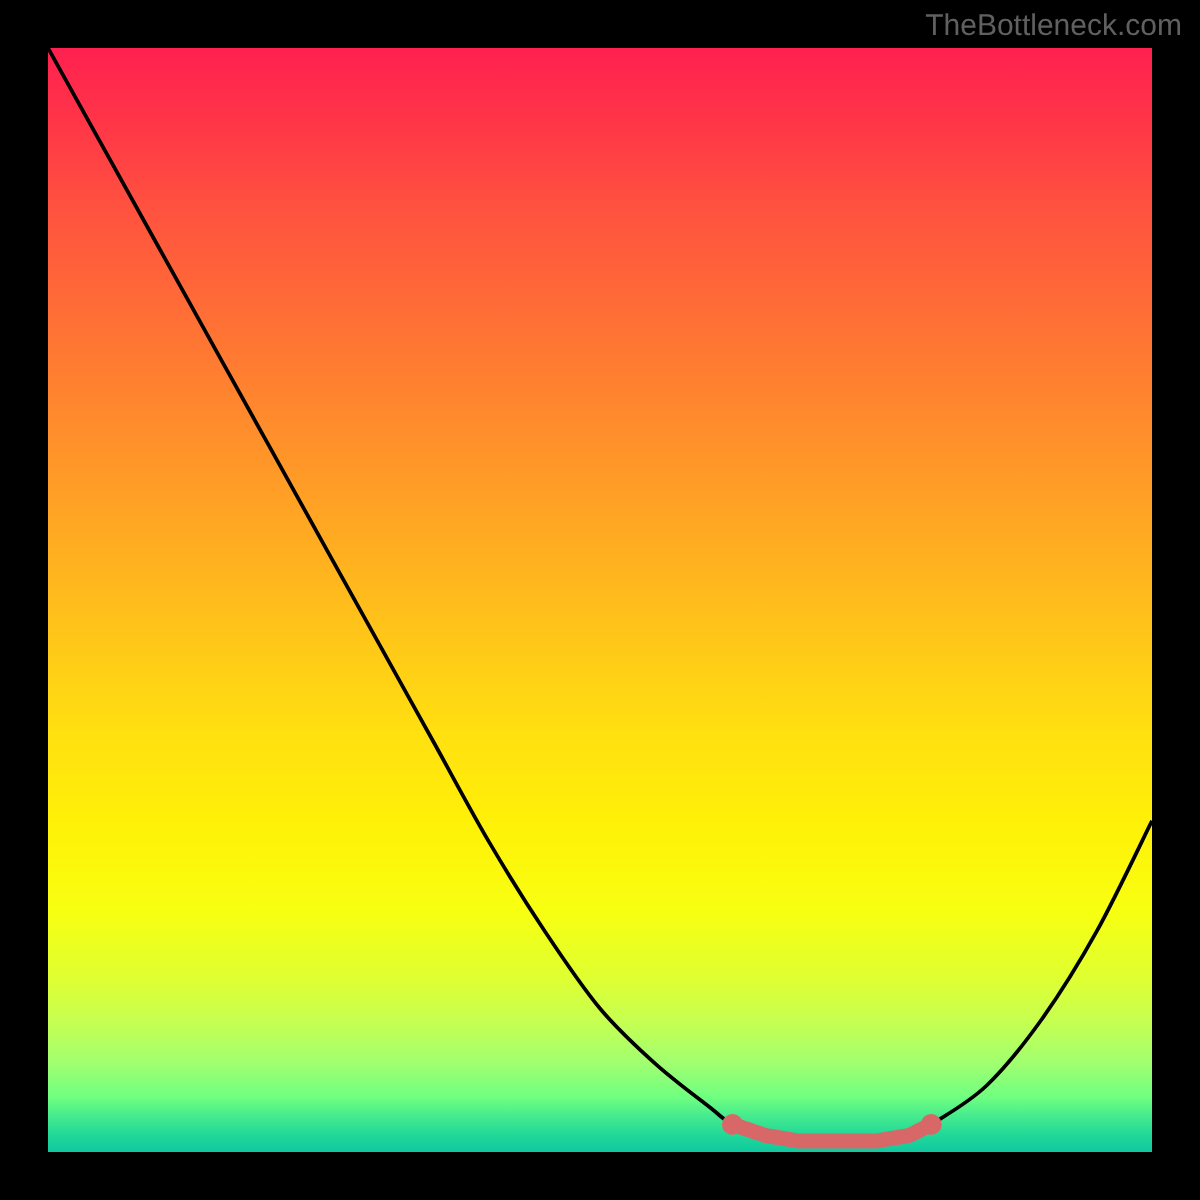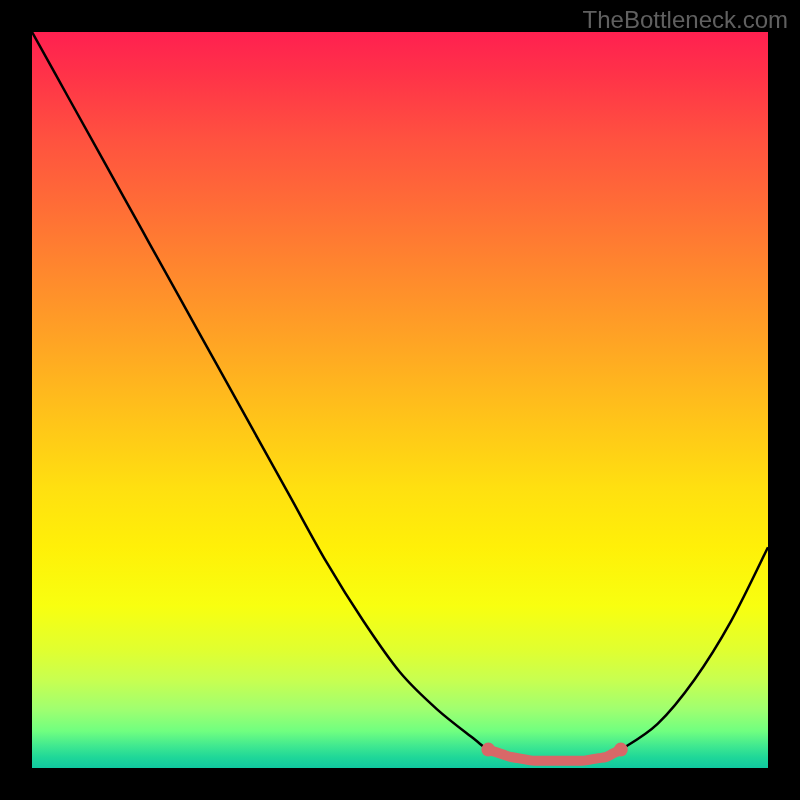--- a/index.html
+++ b/index.html
@@ -12,21 +12,21 @@
       height: 800px;
       background: #000;
       position: relative;
       font-family: Arial, sans-serif;
     }
     .watermark {
       position: absolute;
       top: 6px;
       right: 12px;
       color: #606060;
-      font-size: 24px;
+      font-size: 20px;
       font-weight: 500;
       z-index: 10;
     }
     .chart-area {
       position: absolute;
       top: 32px;
       left: 32px;
       width: 736px;
       height: 736px;
       overflow: hidden;

